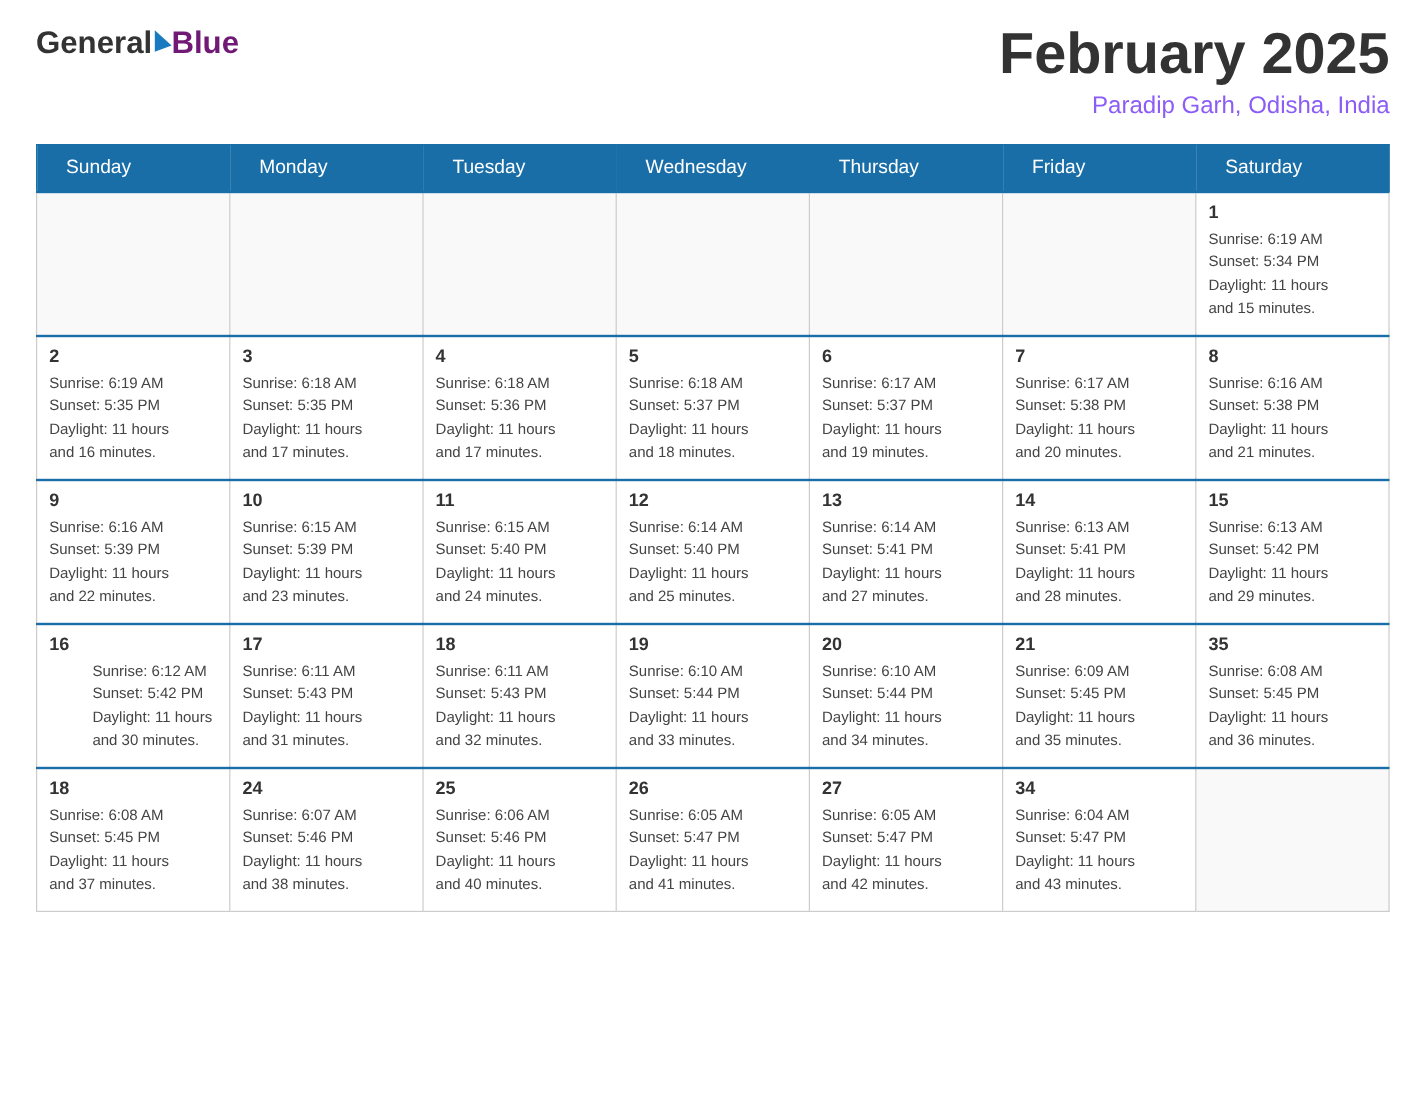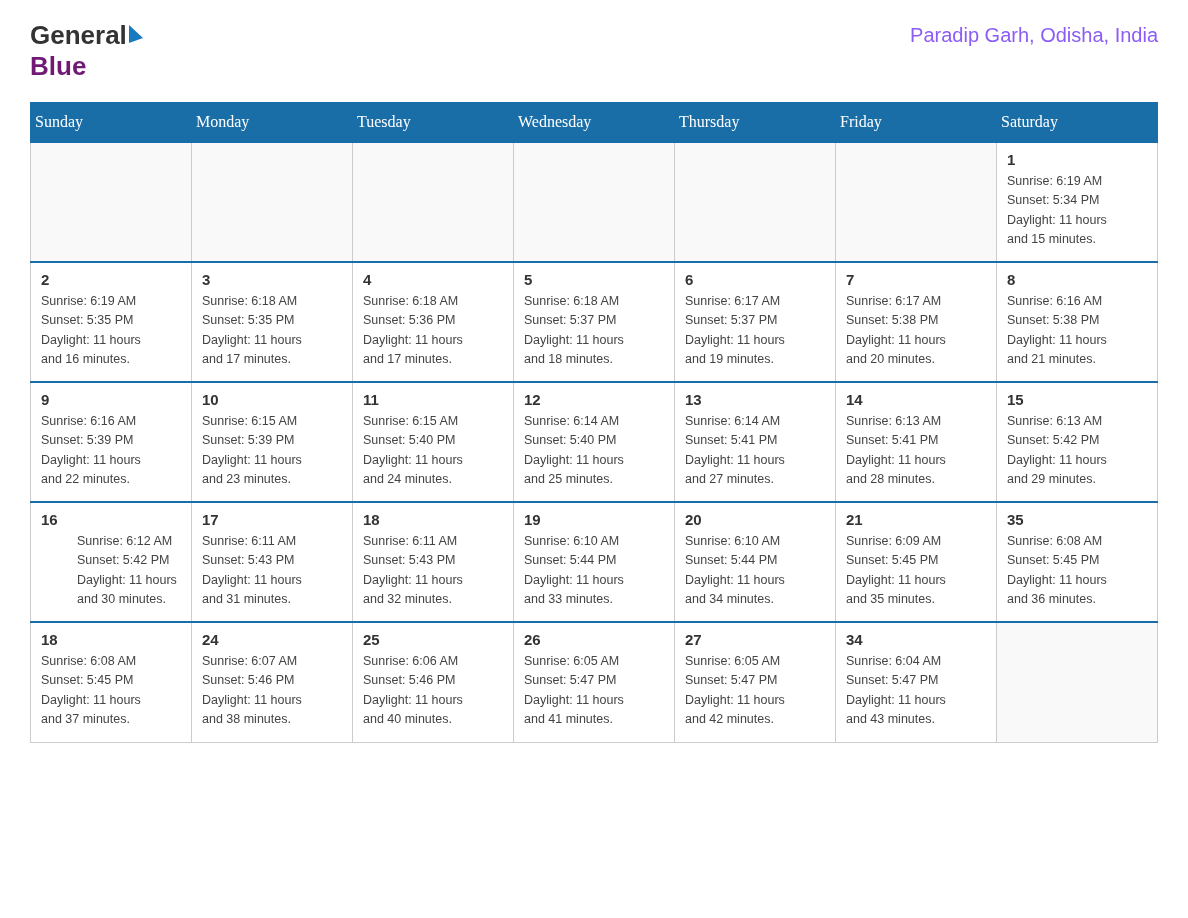--- a/index.html
+++ b/index.html
@@ -11,21 +11,21 @@
       min-height: 918px;
     }
     .header {
       display: flex;
       justify-content: space-between;
       align-items: flex-start;
       margin-bottom: 20px;
     }
     .logo {
       display: flex;
-      flex-direction: column;
+      flex-direction: row;
       align-items: flex-start;
     }
     .title-section {
       text-align: right;
     }
     .month-title {
       font-size: 48px;
       font-weight: bold;
       color: #333;
       line-height: 1.1;
@@ -39,25 +39,24 @@
       width: 100%;
       border-collapse: collapse;
     }
     .calendar thead tr {
       background-color: #1a6ea8;
     }
     .calendar thead th {
       color: #ffffff;
       font-size: 16px;
       font-weight: normal;
-      padding: 10px 4px;
+      padding: 10px 24px;
       text-align: left;
       border: 1px solid #1a6ea8;
       width: calc(100% / 7);
-      font-family: Liberation Serif, serif;
     }
     .calendar tbody tr {
       border-top: 2px solid #1a6ea8;
     }
     .calendar tbody td {
       vertical-align: top;
       padding: 8px 10px;
       border: 1px solid #cccccc;
       font-size: 13px;
       color: #333;
@@ -112,20 +111,21 @@
 
 <div class="header">
   <div class="logo">
     <div class="logo-row">
       <span class="logo-text-general">General</span>
       <span class="logo-arrow"></span>
     </div>
     <span class="logo-text-blue">Blue</span>
   </div>
   <div class="title-section">
+    <div class="month-title">February 2025</div>
     <div class="location">Paradip Garh, Odisha, India</div>
   </div>
 </div>
 
 <table class="calendar">
   <thead>
     <tr>
     <th>Sunday</th>
         <th>Monday</th>
         <th>Tuesday</th>

